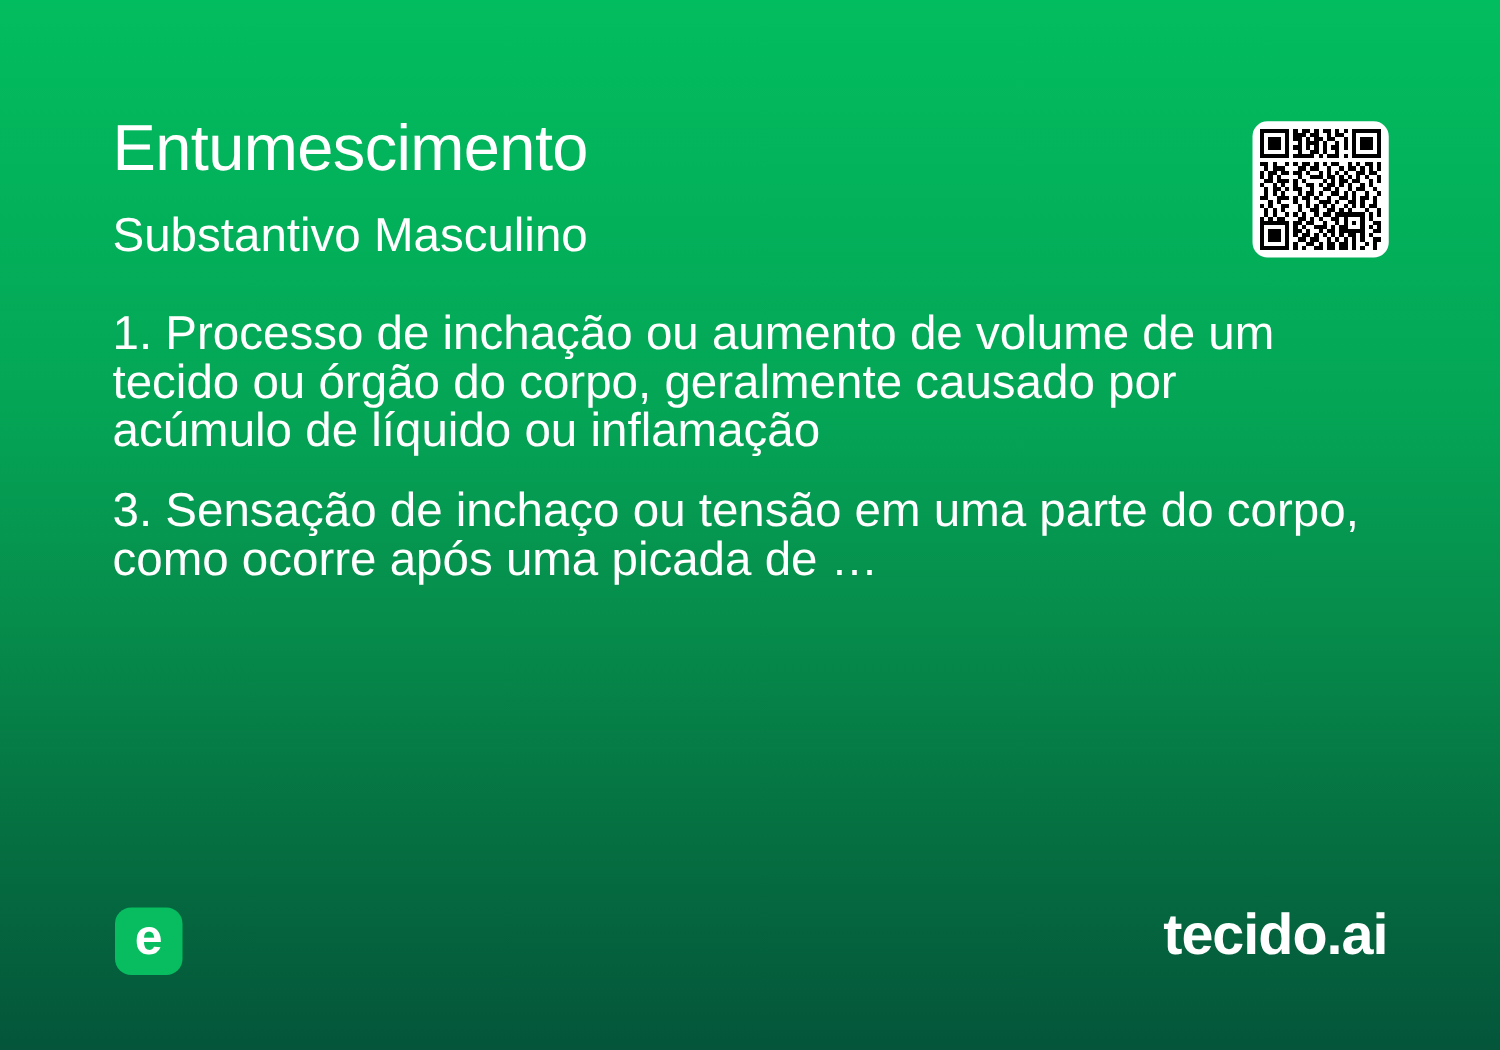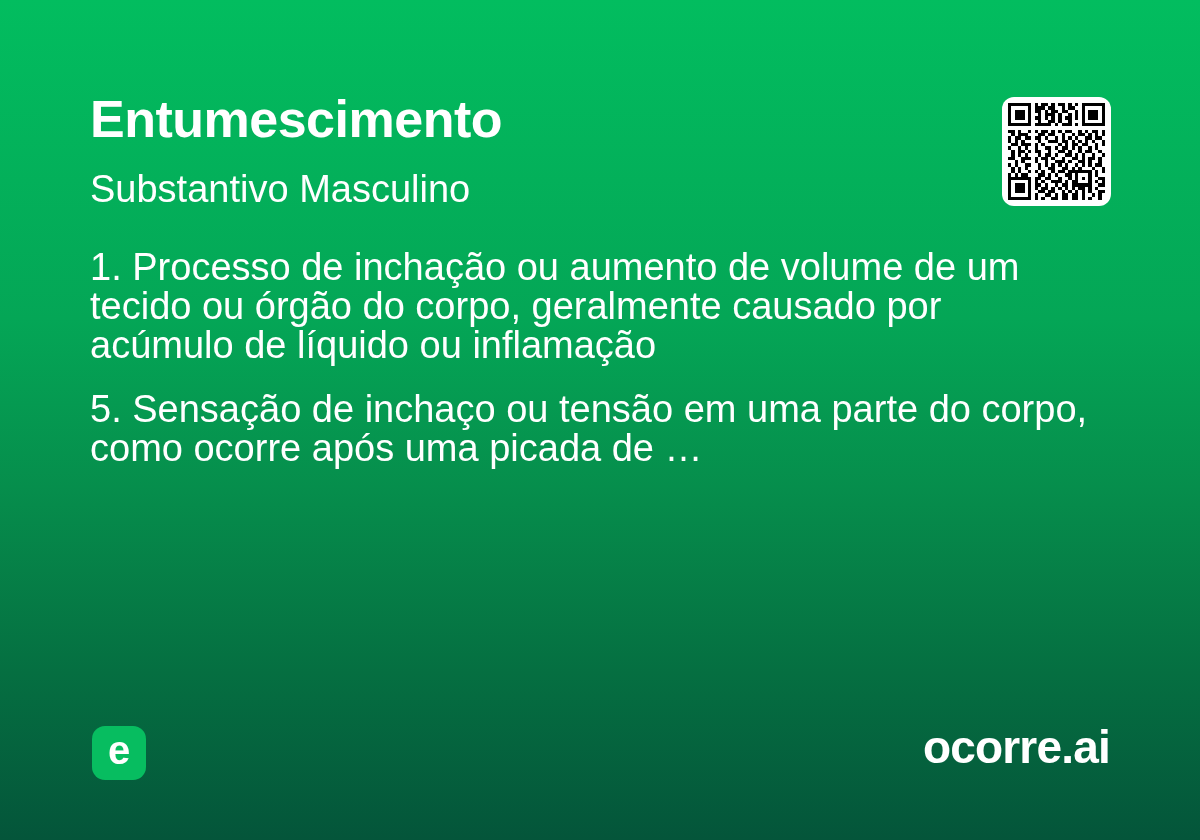--- a/index.html
+++ b/index.html
@@ -31,21 +31,21 @@
   
   .header {
     position: absolute;
     left: 90px;
     top: 92px;
     right: 90px;
   }
 
   .word-title {
     font-size: 52px;
-    font-weight: 700;
+    font-weight: 400;
     letter-spacing: -0.5px;
     line-height: 1.05;
     color: #ffffff;
     white-space: nowrap;
   }
 
   .word-class {
     margin-top: 20px;
     font-size: 38px;
     font-weight: 400;
@@ -371,22 +371,22 @@
           <rect x="13" y="28" width="2" height="1"></rect>
         <rect x="16" y="28" width="1" height="1"></rect>
           <rect x="19" y="28" width="2" height="1"></rect>
         <rect x="24" y="28" width="1" height="1"></rect>
       </g>
     </svg>
   </div>
 
   <div class="definitions">
     <p class="definition">1. Processo de inchação ou aumento de volume de um tecido ou órgão do corpo, geralmente causado por acúmulo de líquido ou inflamação</p>
-    <p class="definition">5. Sensação de inchaço ou tensão em uma parte do corpo, como ocorre após uma picada de …</p>
+    <p class="definition">3. Sensação de inchaço ou tensão em uma parte do corpo, como ocorre após uma picada de …</p>
   </div>
 
   <div class="footer-logo">
     <span class="mark">e</span>
   </div>
 
-  <div class="footer-wordmark">ocorre.ai</div>
+  <div class="footer-wordmark">tecido.ai</div>
 
 </div>
 
 </body></html>

